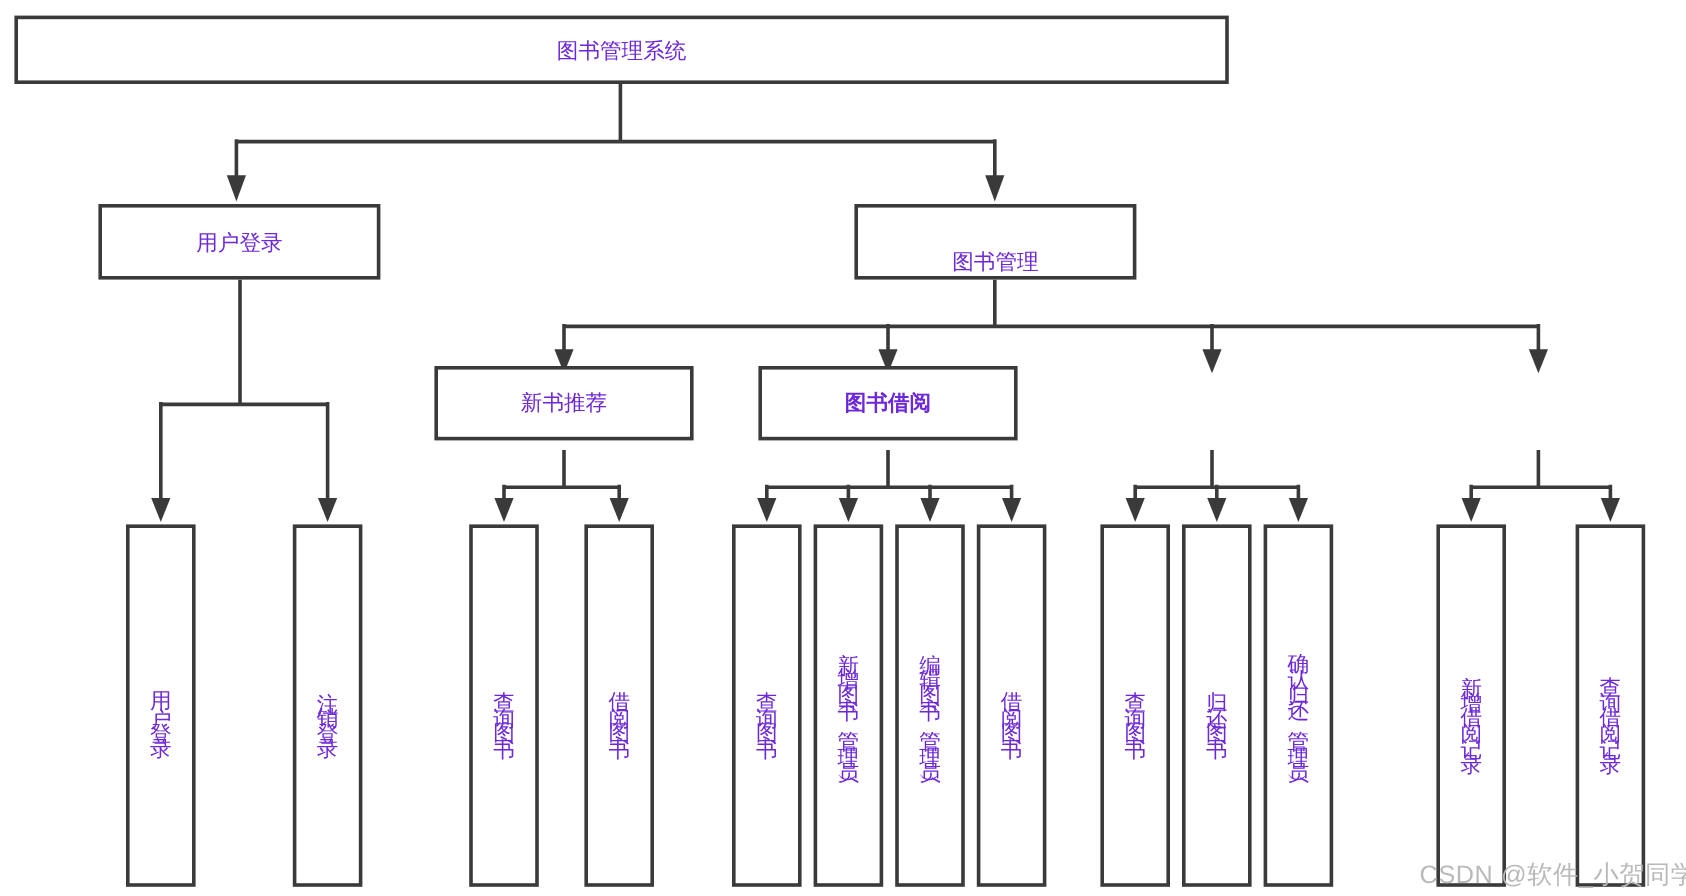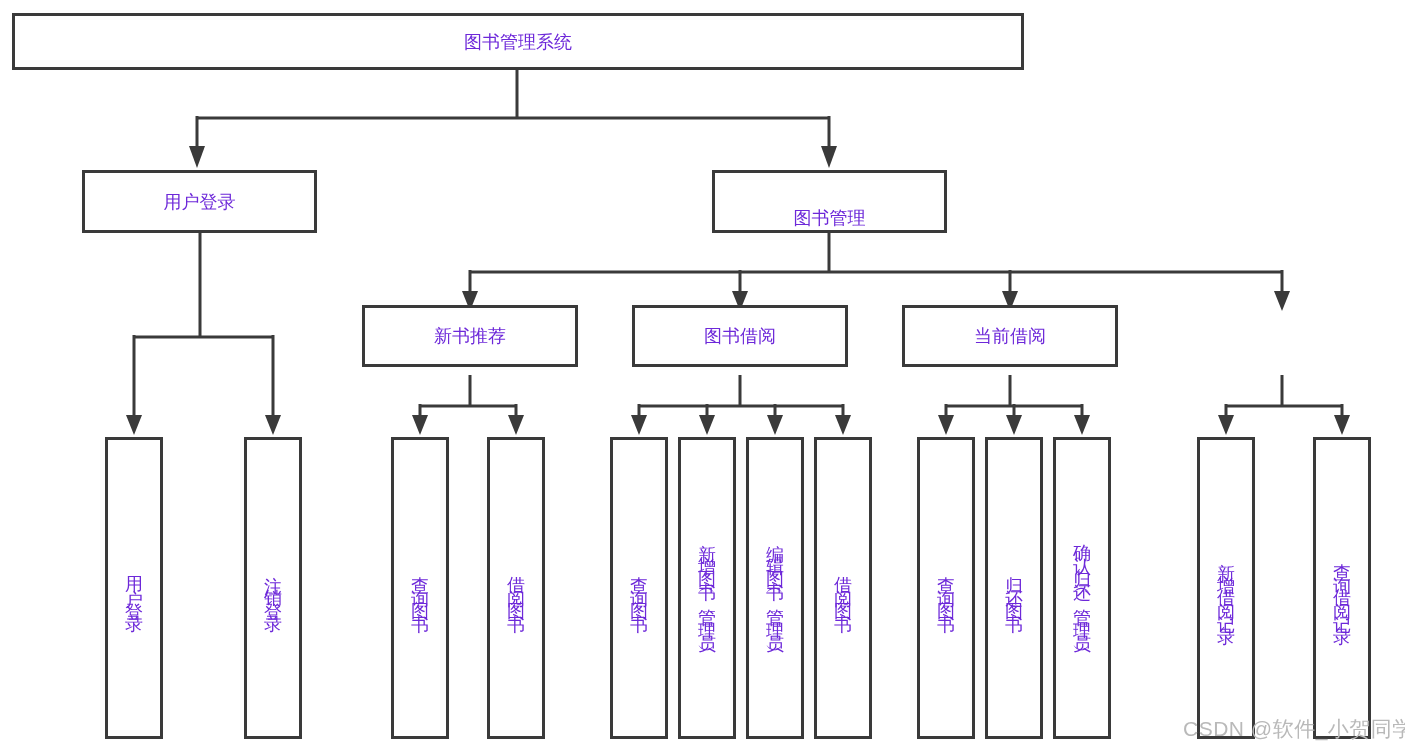--- a/index.html
+++ b/index.html
@@ -114,25 +114,22 @@
   <div class="box lvl2" style="left:82px;">
     <span>用户登录</span>
   </div>
   <div class="box lvl2" style="left:712px;align-items:flex-end;">
     <span>图书管理</span>
   </div>
 
   <div class="box lvl3" style="left:362px;">
     <span>新书推荐</span>
   </div>
-  <div class="box lvl3" style="left:632px;">
+  <div class="box lvl3" style="left:632px;font-weight:bold;">
     <span>图书借阅</span>
-  </div>
-  <div class="box lvl3" style="left:902px;">
-    <span>当前借阅</span>
   </div>
 
   <div class="box leaf" style="left:105px;">
     <span class="vtext">用户登录</span>
   </div>
   <div class="box leaf" style="left:244px;">
     <span class="vtext">注销登录</span>
   </div>
 
   <div class="box leaf" style="left:391px;">

